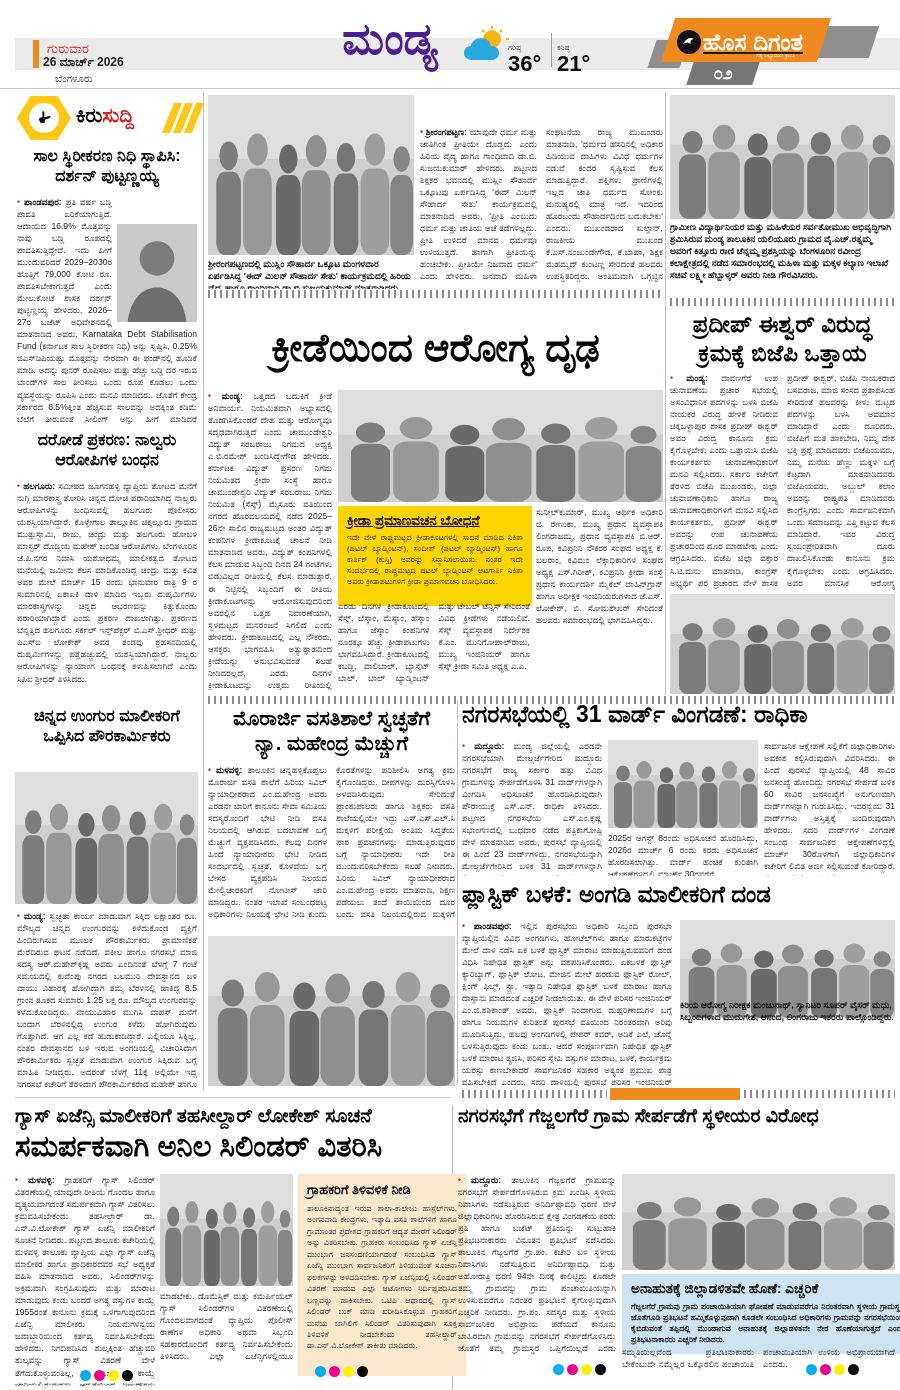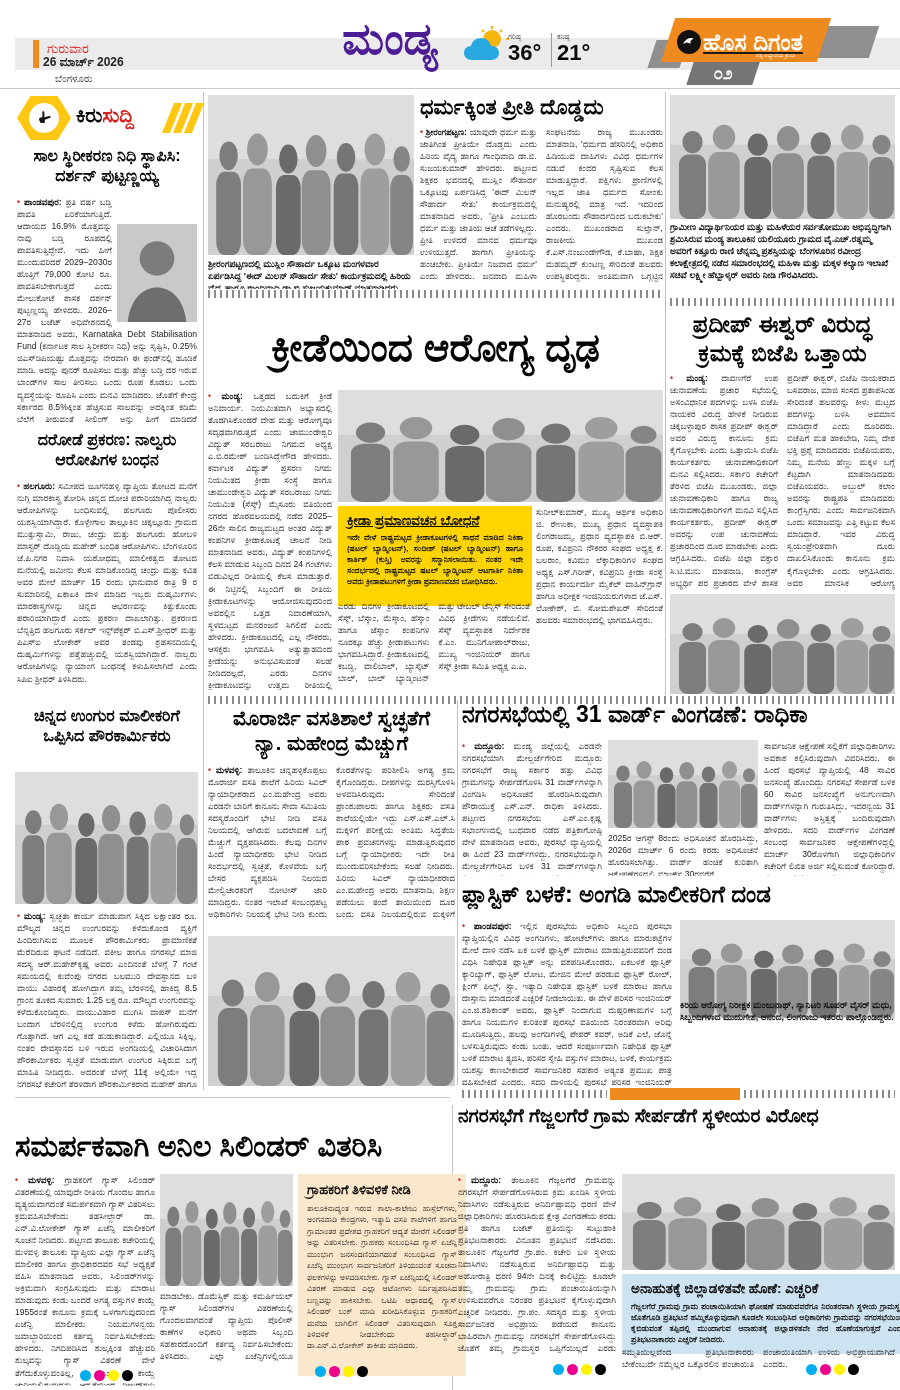--- a/index.html
+++ b/index.html
@@ -8,21 +8,21 @@
   .abs{position:absolute;}
   
   .datestrip{left:15px;top:38px;right:0;height:32px;background:#ebebeb;}
   .obar{left:33px;top:40px;width:6px;height:28px;background:#ef8a1e;}
   .day{left:47px;top:41px;font-size:13px;font-weight:normal;color:#d42422;}
   .date{left:43px;top:55px;font-size:12px;font-weight:bold;color:#222;}
   .city{left:55px;top:73px;font-size:10px;color:#333;}
   .edition{left:300px;top:10px;width:180px;font-size:44px;font-weight:bold;color:#4c1d95;text-align:center;line-height:1.3;}
   .wicon{left:462px;top:26px;width:50px;height:42px;}
   .wblk{top:32px;width:44px;text-align:left;}
-  .wlab{font-size:7.5px;color:#333;display:block;}
+  .wlab{font-size:7.5px;color:#333;display:block;margin-top:11px;}
   .wval{font-size:22px;font-weight:bold;color:#0a0a0a;line-height:1;}
   .wdiv{left:551px;top:33px;width:1px;height:34px;background:#9a9a9a;}
   .skew{transform:skewX(-18deg);}
   .acc1{left:652px;top:40px;width:32px;height:28px;background:#8f8f8f;}
   .acc2{left:822px;top:26px;width:52px;height:32px;background:#8f8f8f;}
   .logoband{left:668px;top:18px;width:156px;height:44px;background:#ef8a1e;}
   .logoin{left:676px;top:22px;width:150px;height:40px;display:flex;align-items:center;gap:1px;text-decoration:underline;}
   .logotxt{font-size:23px;font-weight:bold;color:#fff;line-height:1;}
   .tagline{left:756px;top:52px;font-size:5.5px;color:#fff;}
   .pageband{left:690px;top:62px;width:66px;height:23px;background:#757575;}
@@ -42,21 +42,21 @@
   .bt .dl{font-weight:bold;color:#0a0a0a;}
   .bt .dl::before{content:"• ";color:#d42422;font-weight:bold;}
   .cap{font-size:9px;font-weight:bold;line-height:1.32;color:#101010;overflow:hidden;}
   .cols2{column-count:2;column-gap:9px;}
   .photo{overflow:hidden;background:linear-gradient(180deg,#e7e7e7,#b6b6b6);}
   .photo svg{width:100%;height:100%;display:block;}
   .hatch{height:8px;background:repeating-linear-gradient(90deg,#8b8b8b 0 2px,transparent 2px 6px);}
   .obarwide{background:#ef8a1e;}
   .boxy{background:#ffd400;padding:7px 9px;overflow:hidden;}
   .boxy h4{margin:0 0 4px;font-size:13.5px;color:#0a0a0a;text-decoration:underline;}
-  .boxy p{margin:0;font-size:7.8px;font-weight:bold;line-height:1.4;text-align:justify;}
+  .boxy p{margin:0;font-size:7.8px;font-weight:normal;line-height:1.4;text-align:justify;}
   .boxp{background:#fbe7cb;padding:8px 9px;overflow:hidden;}
   .boxp h4{margin:0 0 5px;font-size:13px;color:#0a0a0a;}
   .boxp p{margin:0;font-size:7.9px;line-height:1.45;text-align:justify;}
   .boxb{background:#cde3f1;padding:7px 9px;overflow:hidden;}
   .boxb h4{margin:0 0 4px;font-size:13.5px;color:#0a0a0a;}
   .boxb p{margin:0;font-size:7.9px;font-weight:bold;line-height:1.4;text-align:justify;}
   .dots{display:flex;gap:3px;}
   .dots i{width:11px;height:11px;border-radius:50%;display:block;}
   .dc{background:#00aeef;} .dm{background:#ec008c;} .dy{background:#fff200;} .dk{background:#000;}
   .kick{font-weight:bold;color:#0a0a0a;text-align:center;}
@@ -193,21 +193,20 @@
     <span class="dl">ಮಂಡ್ಯ:</span> <span>ಸ್ವಚ್ಛತಾ ಕಾರ್ಯ ಮಾಡುವಾಗ ಸಿಕ್ಕಿದ ಲಕ್ಷಾಂತರ ರೂ. ಮೌಲ್ಯದ ಚಿನ್ನದ ಉಂಗುರವನ್ನು ಕಳೆದುಕೊಂಡ ವ್ಯಕ್ತಿಗೆ ಹಿಂದಿರುಗಿಸುವ ಮೂಲಕ ಪೌರಕಾರ್ಮಿಕರು ಪ್ರಾಮಾಣಿಕತೆ ಮೆರೆದಿರುವ ಘಟನೆ ನಡೆದಿದೆ. ವಕೀಲ ಹಾಗೂ ನಗರಸಭೆ ಮಾಜಿ ಸದಸ್ಯ ಆರ್.ಮಹೇಶ್‌ಕೃಷ್ಣ ಅವರು ಎಂದಿನಂತೆ ಬೆಳಗ್ಗೆ 7 ಗಂಟೆ ಸಮಯದಲ್ಲಿ ಕುವೆಂಪು ನಗರದ ಬಲಮುರಿ ದೇವಸ್ಥಾನದ ಬಳಿ ವಾಯು ವಿಹಾರಕ್ಕೆ ಹೋಗಿದ್ದಾಗ ತಮ್ಮ ಬೆರಳಿನಲ್ಲಿ ಹಾಕಿದ್ದ 8.5 ಗ್ರಾಂನ ತೂಕದ ಸುಮಾರು 1.25 ಲಕ್ಷ ರೂ. ಮೌಲ್ಯದ ಉಂಗುರವನ್ನು ಕಳೆದುಕೊಂಡಿದ್ದರು. ವಾಯುವಿಹಾರ ಮುಗಿಸಿ ವಾಪಸ್ ಮನೆಗೆ ಬಂದಾಗ ಬೆರಳಿನಲ್ಲಿದ್ದ ಉಂಗುರ ಕಳೆದು ಹೋಗಿರುವುದು ಗೊತ್ತಾಗಿದೆ. ಆಗ ಎಲ್ಲ ಕಡೆ ಹುಡುಕಾಡಿದ್ದಾರೆ. ಎಲ್ಲಿಯೂ ಸಿಕ್ಕಿಲ್ಲ. ನಂತರ ದೇವಸ್ಥಾನದ ಬಳಿ ಇರುವ ಅಂಗಡಿಯಲ್ಲಿ ವಿಚಾರಿಸಿದಾಗ ಪೌರಕಾರ್ಮಿಕರು ಸ್ವಚ್ಛತೆ ಮಾಡುವಾಗ ಉಂಗುರ ಸಿಕ್ಕಿರುವ ಬಗ್ಗೆ ಮಾಹಿತಿ ನೀಡಿದ್ದರು. ಅದರಂತೆ ಬೆಳಗ್ಗೆ 11ಕ್ಕೆ ಅಲ್ಲಿಯೇ ಇದ್ದ ನಗರಸಭೆ ಕಚೇರಿಗೆ ತೆರಳಿದಾಗ ಪೌರಕಾರ್ಮಿಕರಾದ ಮಹೇಶ್ ಹಾಗೂ ಸುಬ್ಬಲಕ್ಷ್ಮಮ್ಮ ಎಂಬುವರಿಗೆ ಸ್ವಚ್ಛತಾ ಕಾರ್ಯ ಮಾಡುವಾಗ ಚಿನ್ನದ ಉಂಗುರ ಸಿಕ್ಕಿರುವ ಬಗ್ಗೆ ತಿಳಿಸಿದರು. ಆಗ ಅಲ್ಲಿಯೇ ಮಹೇಶ್ ಕೃಷ್ಣ ಅವರಿಗೆ ಉಂಗುರವನ್ನು ಹಸ್ತಾಂತರ ಮಾಡುವ ಮೂಲಕ ಪ್ರಾಮಾಣಿಕತೆ ಮೆರೆದರು. ಈ ಕಾರ್ಯಕ್ಕೆ ಸಾರ್ವಜನಿಕರು ಪೌರಕಾರ್ಮಿಕರ ಪ್ರಾಮಾಣಿಕತೆಗೆ ಮೆಚ್ಚುಗೆ ವ್ಯಕ್ತಪಡಿಸಿದರು.</span>
   </div>
 
   <div class="abs photo" style="left:208px;top:95px;width:206px;height:160px;">
       <svg viewBox="0 0 200 100" preserveAspectRatio="none">
         <use href="#crowd"></use>
       </svg>
     </div>
   <div class="abs cap" style="left:208px;top:259px;width:206px;height:30px;">ಶ್ರೀರಂಗಪಟ್ಟಣದಲ್ಲಿ ಮುಸ್ಲಿಂ ಸೌಹಾರ್ದ ಒಕ್ಕೂಟ ಮಂಗಳವಾರ ಏರ್ಪಡಿಸಿದ್ದ 'ಈದ್ ಮಿಲನ್ ಸೌಹಾರ್ದ ಸೇತು' ಕಾರ್ಯಕ್ರಮದಲ್ಲಿ ಹಿರಿಯ ವೈದ್ಯ ಹಾಗೂ ಗಾಂಧಿವಾದಿ ಡಾ.ಬಿ.ಸುಜಯಕುಮಾರ್ ಮಾತನಾಡಿದರು.</div>
 
-  <div class="abs hl" style="left:420px;top:94px;width:243px;font-size:21px;">ಧರ್ಮಕ್ಕಿಂತ ಪ್ರೀತಿ ದೊಡ್ಡದು</div>
   <div class="abs bt cols2" style="left:420px;top:126px;width:243px;height:162px;">
     <span class="dl">ಶ್ರೀರಂಗಪಟ್ಟಣ:</span> <span>ಯಾವುದೇ ಧರ್ಮ ಮತ್ತು ಜಾತಿಗಿಂತ ಪ್ರೀತಿಯೇ ದೊಡ್ಡದು ಎಂದು ಹಿರಿಯ ವೈದ್ಯ ಹಾಗೂ ಗಾಂಧಿವಾದಿ ಡಾ.ಬಿ. ಸುಜಯಕುಮಾರ್ ಹೇಳಿದರು. ಪಟ್ಟಣದ ಶಿಕ್ಷಕರ ಭವನದಲ್ಲಿ ಮುಸ್ಲಿಂ ಸೌಹಾರ್ದ ಒಕ್ಕೂಟವು ಏರ್ಪಡಿಸಿದ್ದ 'ಈದ್ ಮಿಲನ್ ಸೌಹಾರ್ದ ಸೇತು' ಕಾರ್ಯಕ್ರಮದಲ್ಲಿ ಮಾತನಾಡಿದ ಅವರು, 'ಪ್ರೀತಿ ಎಂಬುದು ಧರ್ಮ ಮತ್ತು ಜಾತಿಯ ಆಚೆ ತಡೆಗಳಿಲ್ಲದ್ದು. ಪ್ರೀತಿ ಉಳಿದರೆ ಮಾನವ ಧರ್ಮವೂ ಉಳಿಯುತ್ತದೆ. ಹಾಗಾಗಿ ಪ್ರೀತಿಯನ್ನು ಹಂಚಬೇಕು. ಪ್ರೀತಿಯೇ ನಿಜವಾದ ಧರ್ಮ' ಎಂದು ಹೇಳಿದರು. ಜನವಾದಿ ಮಹಿಳಾ ಸಂಘಟನೆಯ ರಾಜ್ಯ ಮುಖಂಡರು ಮಾತನಾಡಿ, 'ಧರ್ಮದ ಹೆಸರಿನಲ್ಲಿ ಅಧಿಕಾರ ಹಿಡಿಯುವ ದಾಹಿಗಳು ವಿವಿಧ ಧರ್ಮಗಳ ನಡುವೆ ಕಂದರ ಸೃಷ್ಟಿಸುವ ಕೆಲಸ ಮಾಡುತ್ತಿದ್ದಾರೆ. ಪಕ್ಷಿಗಳು ಪ್ರಾಣಿಗಳಲ್ಲಿ ಇಲ್ಲದ ಜಾತಿ ಧರ್ಮದ ಸೋಂಕು ಮನುಷ್ಯರಲ್ಲಿ ಮಾತ್ರ ಇದೆ. ಇದರಿಂದ ಹೊರಬಂದು ಸೌಹಾರ್ದದಿಂದ ಬದುಕಬೇಕು' ಎಂದರು. ಮುಖಂಡರಾದ ಸುಲ್ತಾನ್, ರಾಜಕೀಯ ಮುಖಂಡ ಕೆ.ಎಸ್.ನಂಜುಂಡೇಗೌಡ, ಕೆ.ಬಾಷಾ, ಶಿಕ್ಷಕ ಮಹಮ್ಮದ್ ಕುಂಟಣ್ಣ ಸೇರಿದಂತೆ ಹಲವರು ಉಪಸ್ಥಿತರಿದ್ದರು. ಅಂತಿಮವಾಗಿ ಒಗ್ಗಟ್ಟಿನ ಮಂತ್ರ ಸಾರುವ ಮೂಲಕ ಕಾರ್ಯಕ್ರಮ ಮುಕ್ತಾಯಗೊಂಡಿತು.</span>
   </div>
   <div class="abs hatch" style="left:208px;top:290px;width:455px;"></div>
 
   <div class="abs photo" style="left:670px;top:95px;width:225px;height:124px;">
       <svg viewBox="0 0 200 100" preserveAspectRatio="none">
         <use href="#crowd"></use>
       </svg>
     </div>
@@ -281,20 +280,21 @@
         <use href="#crowd"></use>
       </svg>
     </div>
   <div class="abs cap" style="left:680px;top:1000px;width:215px;height:60px;">ಕಿರಿಯ ಆರೋಗ್ಯ ನಿರೀಕ್ಷಕ ಮಂಜುನಾಥ್, ಸ್ಯಾನಿಟರಿ ಸೂಪರ್ ವೈಸರ್ ಮಧು, ಸಿಬ್ಬಂದಿಗಳಾದ ಮುದುಗೇಶ, ಆನಂದ, ಲಿಂಗರಾಜು ಇತರರು ಪಾಲ್ಗೊಂಡಿದ್ದರು.</div>
 
   <div class="abs hline" style="left:15px;top:1097px;width:435px;"></div>
   <div class="abs hatch" style="left:462px;top:1090px;width:145px;"></div>
   <div class="abs obarwide" style="left:610px;top:1088px;width:130px;height:12px;"></div>
   <div class="abs hatch" style="left:744px;top:1090px;width:151px;"></div>
 
+  <div class="abs hl" style="left:15px;top:1104px;width:435px;font-size:19px;">ಗ್ಯಾಸ್ ಏಜೆನ್ಸಿ ಮಾಲೀಕರಿಗೆ ತಹಸೀಲ್ದಾರ್ ಲೋಕೇಶ್ ಸೂಚನೆ</div>
   <div class="abs hl" style="left:15px;top:1128px;width:435px;font-size:29px;">ಸಮರ್ಪಕವಾಗಿ ಅನಿಲ ಸಿಲಿಂಡರ್ ವಿತರಿಸಿ</div>
   <div class="abs bt" style="left:15px;top:1174px;width:140px;height:212px;">
     <span class="dl">ಮಳವಳ್ಳಿ:</span> <span>ಗ್ರಾಹಕರಿಗೆ ಗ್ಯಾಸ್ ಸಿಲಿಂಡರ್ ವಿತರಣೆಯಲ್ಲಿ ಯಾವುದೇ ರೀತಿಯ ಗೊಂದಲ ಹಾಗೂ ವ್ಯತ್ಯಯವಾಗದಂತೆ ಸಮರ್ಪಕವಾಗಿ ಗ್ಯಾಸ್ ವಿತರಿಸಲು ಕ್ರಮವಹಿಸಬೇಕೆಂದು ತಹಸೀಲ್ದಾರ್ ಡಾ. ಎನ್.ವಿ.ಲೋಕೇಶ್ ಗ್ಯಾಸ್ ಏಜೆನ್ಸಿ ಮಾಲೀಕರಿಗೆ ಸೂಚನೆ ನೀಡಿದರು. ಪಟ್ಟಣದ ತಾಲೂಕು ಕಚೇರಿಯಲ್ಲಿ ಮಳವಳ್ಳಿ ತಾಲೂಕು ವ್ಯಾಪ್ತಿಯ ಎಲ್ಲಾ ಗ್ಯಾಸ್ ಏಜೆನ್ಸಿ ಮಾಲೀಕರ ಹಾಗೂ ಪ್ರಾಧಿಕಾರದವರ ಸಭೆ ಅಧ್ಯಕ್ಷತೆ ವಹಿಸಿ ಮಾತನಾಡಿದ ಅವರು, ಸಿಲಿಂಡರ್‌ಗಳನ್ನು ಅಕ್ರಮವಾಗಿ ಸಂಗ್ರಹಿಸುವುದು ಮತ್ತು ಮಾರಾಟ ಮಾಡುವುದು ಕಂಡು ಬಂದರೆ ಅಗತ್ಯ ವಸ್ತುಗಳ ಕಾಯ್ದೆ 1955ರಂತೆ ಕಾನೂನು ಕ್ರಮಕ್ಕೆ ಒಳಗಾಗುವುದರಿಂದ ಏಜೆನ್ಸಿ ಮಾಲೀಕರು ನಿಯಮಗಳನ್ವಯ ಜವಾಬ್ದಾರಿಯಿಂದ ಕರ್ತವ್ಯ ನಿರ್ವಹಿಸಬೇಕೆಂದು ಹೇಳಿದರು. ನಿಗದಿಪಡಿಸಿದ ಶುಲ್ಕಕ್ಕಿಂತ ಹೆಚ್ಚುವರಿ ಶುಲ್ಕವನ್ನು ಗ್ಯಾಸ್ ವಿತರಣೆ ವೇಳೆ ತೆಗೆದುಕೊಳ್ಳುವಂತಿಲ್ಲ, ಇಎಂಎ ಕಾಯ್ದೆ ಜಾರಿಯಲ್ಲಿರುವುದನ್ನು ಆದ್ಯತೆಯಿಂದ ಡೀಲರ್‌ಗಳು ಗ್ಯಾಸ್ ವಿತರಣೆ</span>
   </div>
   <div class="abs photo" style="left:160px;top:1174px;width:133px;height:112px;">
       <svg viewBox="0 0 200 100" preserveAspectRatio="none">
         <use href="#crowd"></use>
       </svg>
     </div>
   <div class="abs bt" style="left:160px;top:1290px;width:133px;height:72px;">ಮಾಡಬೇಕು. ಡೊಮೆಸ್ಟಿಕ್ ಮತ್ತು ಕಮರ್ಷಿಯಲ್ ಗ್ಯಾಸ್ ಸಿಲಿಂಡರ್‌ಗಳ ವಿತರಣೆಯಲ್ಲಿ ಗೊಂದಲವಾಗದಂತೆ ವ್ಯಾಪ್ತಿಯ ಪೊಲೀಸ್ ಠಾಣೆಗಳ ಅಧಿಕಾರಿ ಅಥವಾ ಸಿಬ್ಬಂದಿ ಸಹಕಾರದೊಂದಿಗೆ ಕರ್ತವ್ಯ ನಿರ್ವಹಿಸಬೇಕೆಂದು ತಿಳಿಸಿದರು. ಎಲ್ಲಾ ಏಜೆನ್ಸಿಗಳಲ್ಲಿಯೂ ಕಡ್ಡಾಯವಾಗಿ ಎಲೆಕ್ಟ್ರಾನಿಕ್ ತೂಕ ಯಂತ್ರ, ಮಾಪನದಲ್ಲಿ ಖಾಲಿ ಮತ್ತು ಭರ್ತಿ ಸಿಲಿಂಡರ್‌ಗಳನ್ನು ತೂಕ ಮಾಡಿ ಗ್ರಾಹಕರಿಗೆ ವಿತರಣೆ ಮಾಡಬೇಕು ಎಂದು ತಿಳಿಸಿದರು.</div>

